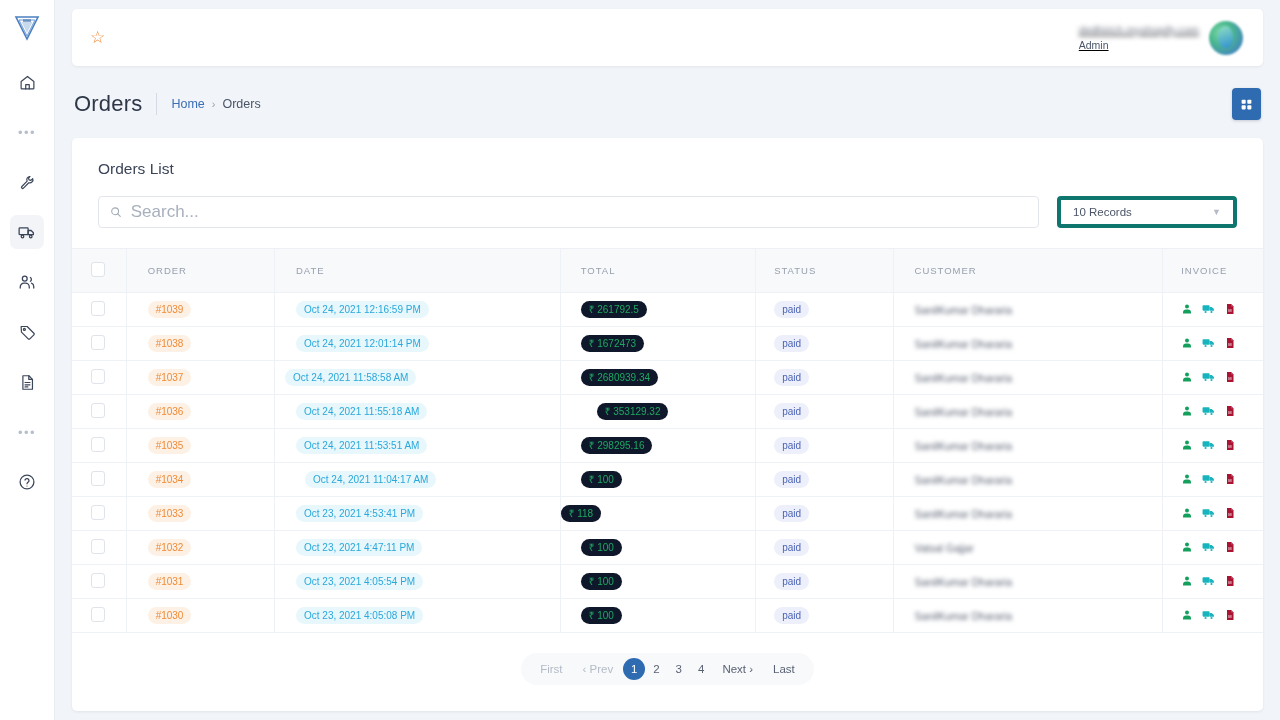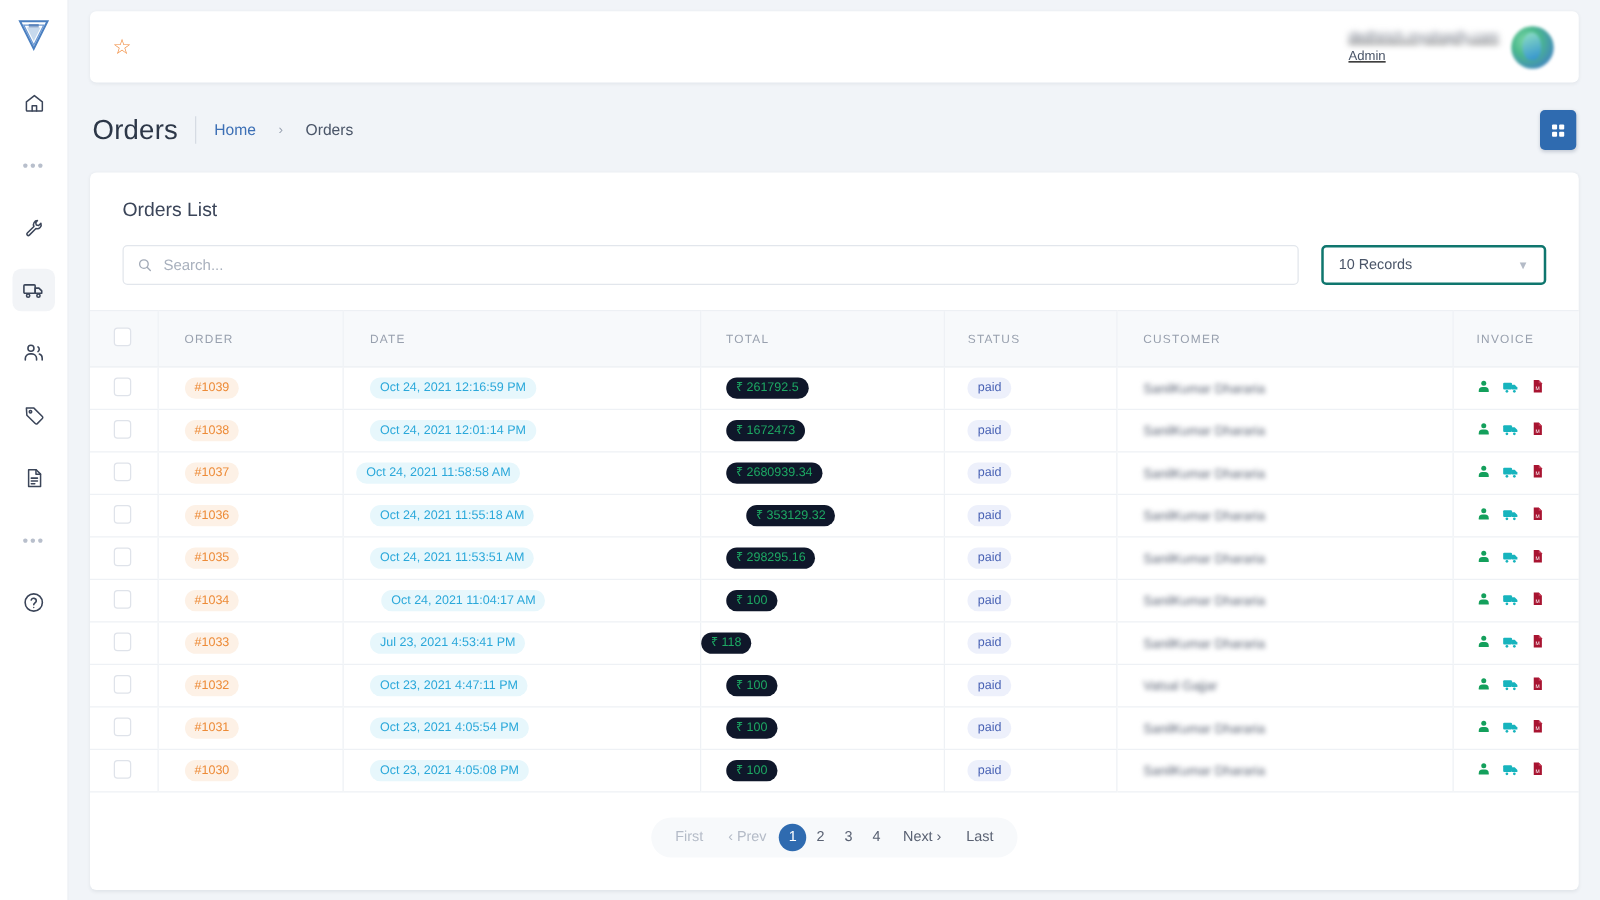--- a/index.html
+++ b/index.html
@@ -60,21 +60,21 @@
   }
 
   
   .pagehead {
     display: flex; align-items: center; justify-content: space-between;
     margin: 22px 17px 0 17px; padding: 0 2px;
   }
   .pagehead-left { display: flex; align-items: center; gap: 0; }
   .page-title { font-size: 22px; color: #2d3748; font-weight: 400; letter-spacing: .2px; }
   .divider-v { width: 1px; height: 22px; background: #d6dbe3; margin: 0 14px; }
-  .crumbs { display: flex; align-items: center; gap: 18px; font-size: 12.5px; }
+  .crumbs { display: flex; align-items: center; gap: 7px; font-size: 12.5px; }
   .crumb-link { color: #3c6fb5; }
   .crumb-sep { color: #9aa3b2; font-size: 11px; }
   .crumb-cur { color: #4a5568; }
   .grid-btn {
     width: 29px; height: 32px; border-radius: 4px; background: #2f6bb0;
     display: flex; align-items: center; justify-content: center;
     box-shadow: 0 1px 3px rgba(40,60,90,.22);
   }
 
   
@@ -84,26 +84,26 @@
     flex: 0 0 auto;
   }
   .card-title { font-size: 15.5px; color: #3b4559; padding: 22px 26px 0 26px; }
 
   .filters { display: flex; gap: 18px; padding: 18px 26px 20px 26px; align-items: center; }
   .search-wrap {
     flex: 1; height: 32px; border: 1px solid #e2e6ec; border-radius: 4px;
     display: flex; align-items: center; padding: 0 11px; gap: 9px; background: #fff;
   }
   .search-wrap input {
-    border: none; outline: none; font-size: 12px; color: #5b6475; width: 100%;
+    border: none; outline: none; font-size: 17px; color: #5b6475; width: 100%;
     font-family: "Liberation Sans", sans-serif; background: transparent;
   }
   .search-wrap input::placeholder { color: #a8b0bd; }
   .records-select {
-    width: 180px; height: 32px; border: 2px solid #0f766e; border-radius: 4px;
+    width: 180px; height: 32px; border: 4px solid #0f766e; border-radius: 4px;
     display: flex; align-items: center; justify-content: space-between;
     padding: 0 12px; font-size: 11.5px; color: #4a5568; background: #fff;
   }
   .chev { color: #b4bbc7; font-size: 9px; }
 
   
   table { width: 100%; border-collapse: collapse; }
   thead tr { background: #f7f9fb; }
   thead th {
     text-align: left; font-size: 9.5px; letter-spacing: 1px; color: #98a0ae;
@@ -454,21 +454,21 @@
                       <path d="M6 2 h8 l5 5 v15 H6 Z"></path>
                       <path d="M14 2 v5 h5" fill="#c8405c"></path>
                       <text x="12" y="18" font-size="8" fill="#fff" text-anchor="middle" font-family="sans-serif">M</text>
                     </svg></span>
                 </span>
               </td>
             </tr>
             <tr>
               <td class="c-check"><span class="cbox"></span></td>
               <td class="c-order colsep" style="padding-left:21px"><span class="badge b-order">#1033</span></td>
-              <td class="c-date colsep" style="padding-left:21px"><span class="badge b-date">Jul 23, 2021 4:53:41 PM</span></td>
+              <td class="c-date colsep" style="padding-left:21px"><span class="badge b-date">Oct 23, 2021 4:53:41 PM</span></td>
               <td class="c-total colsep" style=""><span class="badge b-total">₹ 118</span></td>
               <td class="c-status colsep" style="padding-left:18px"><span class="badge b-status">paid</span></td>
               <td class="c-cust colsep" style="padding-left:21px"><span class="cust-name">SanilKumar Dhararia</span></td>
               <td class="c-inv colsep" style="padding-left:18px">
                 <span class="inv-icons">
                   <span><svg width="12" height="12" viewBox="0 0 24 24" fill="#14a05c">
                       <circle cx="12" cy="7" r="4"></circle>
                       <path d="M4 21 v-2 a6 6 0 0 1 6-6 h4 a6 6 0 0 1 6 6 v2 Z"></path>
                     </svg></span>
                   <span><svg width="13" height="13" viewBox="0 0 24 24" fill="#17b4bd">

